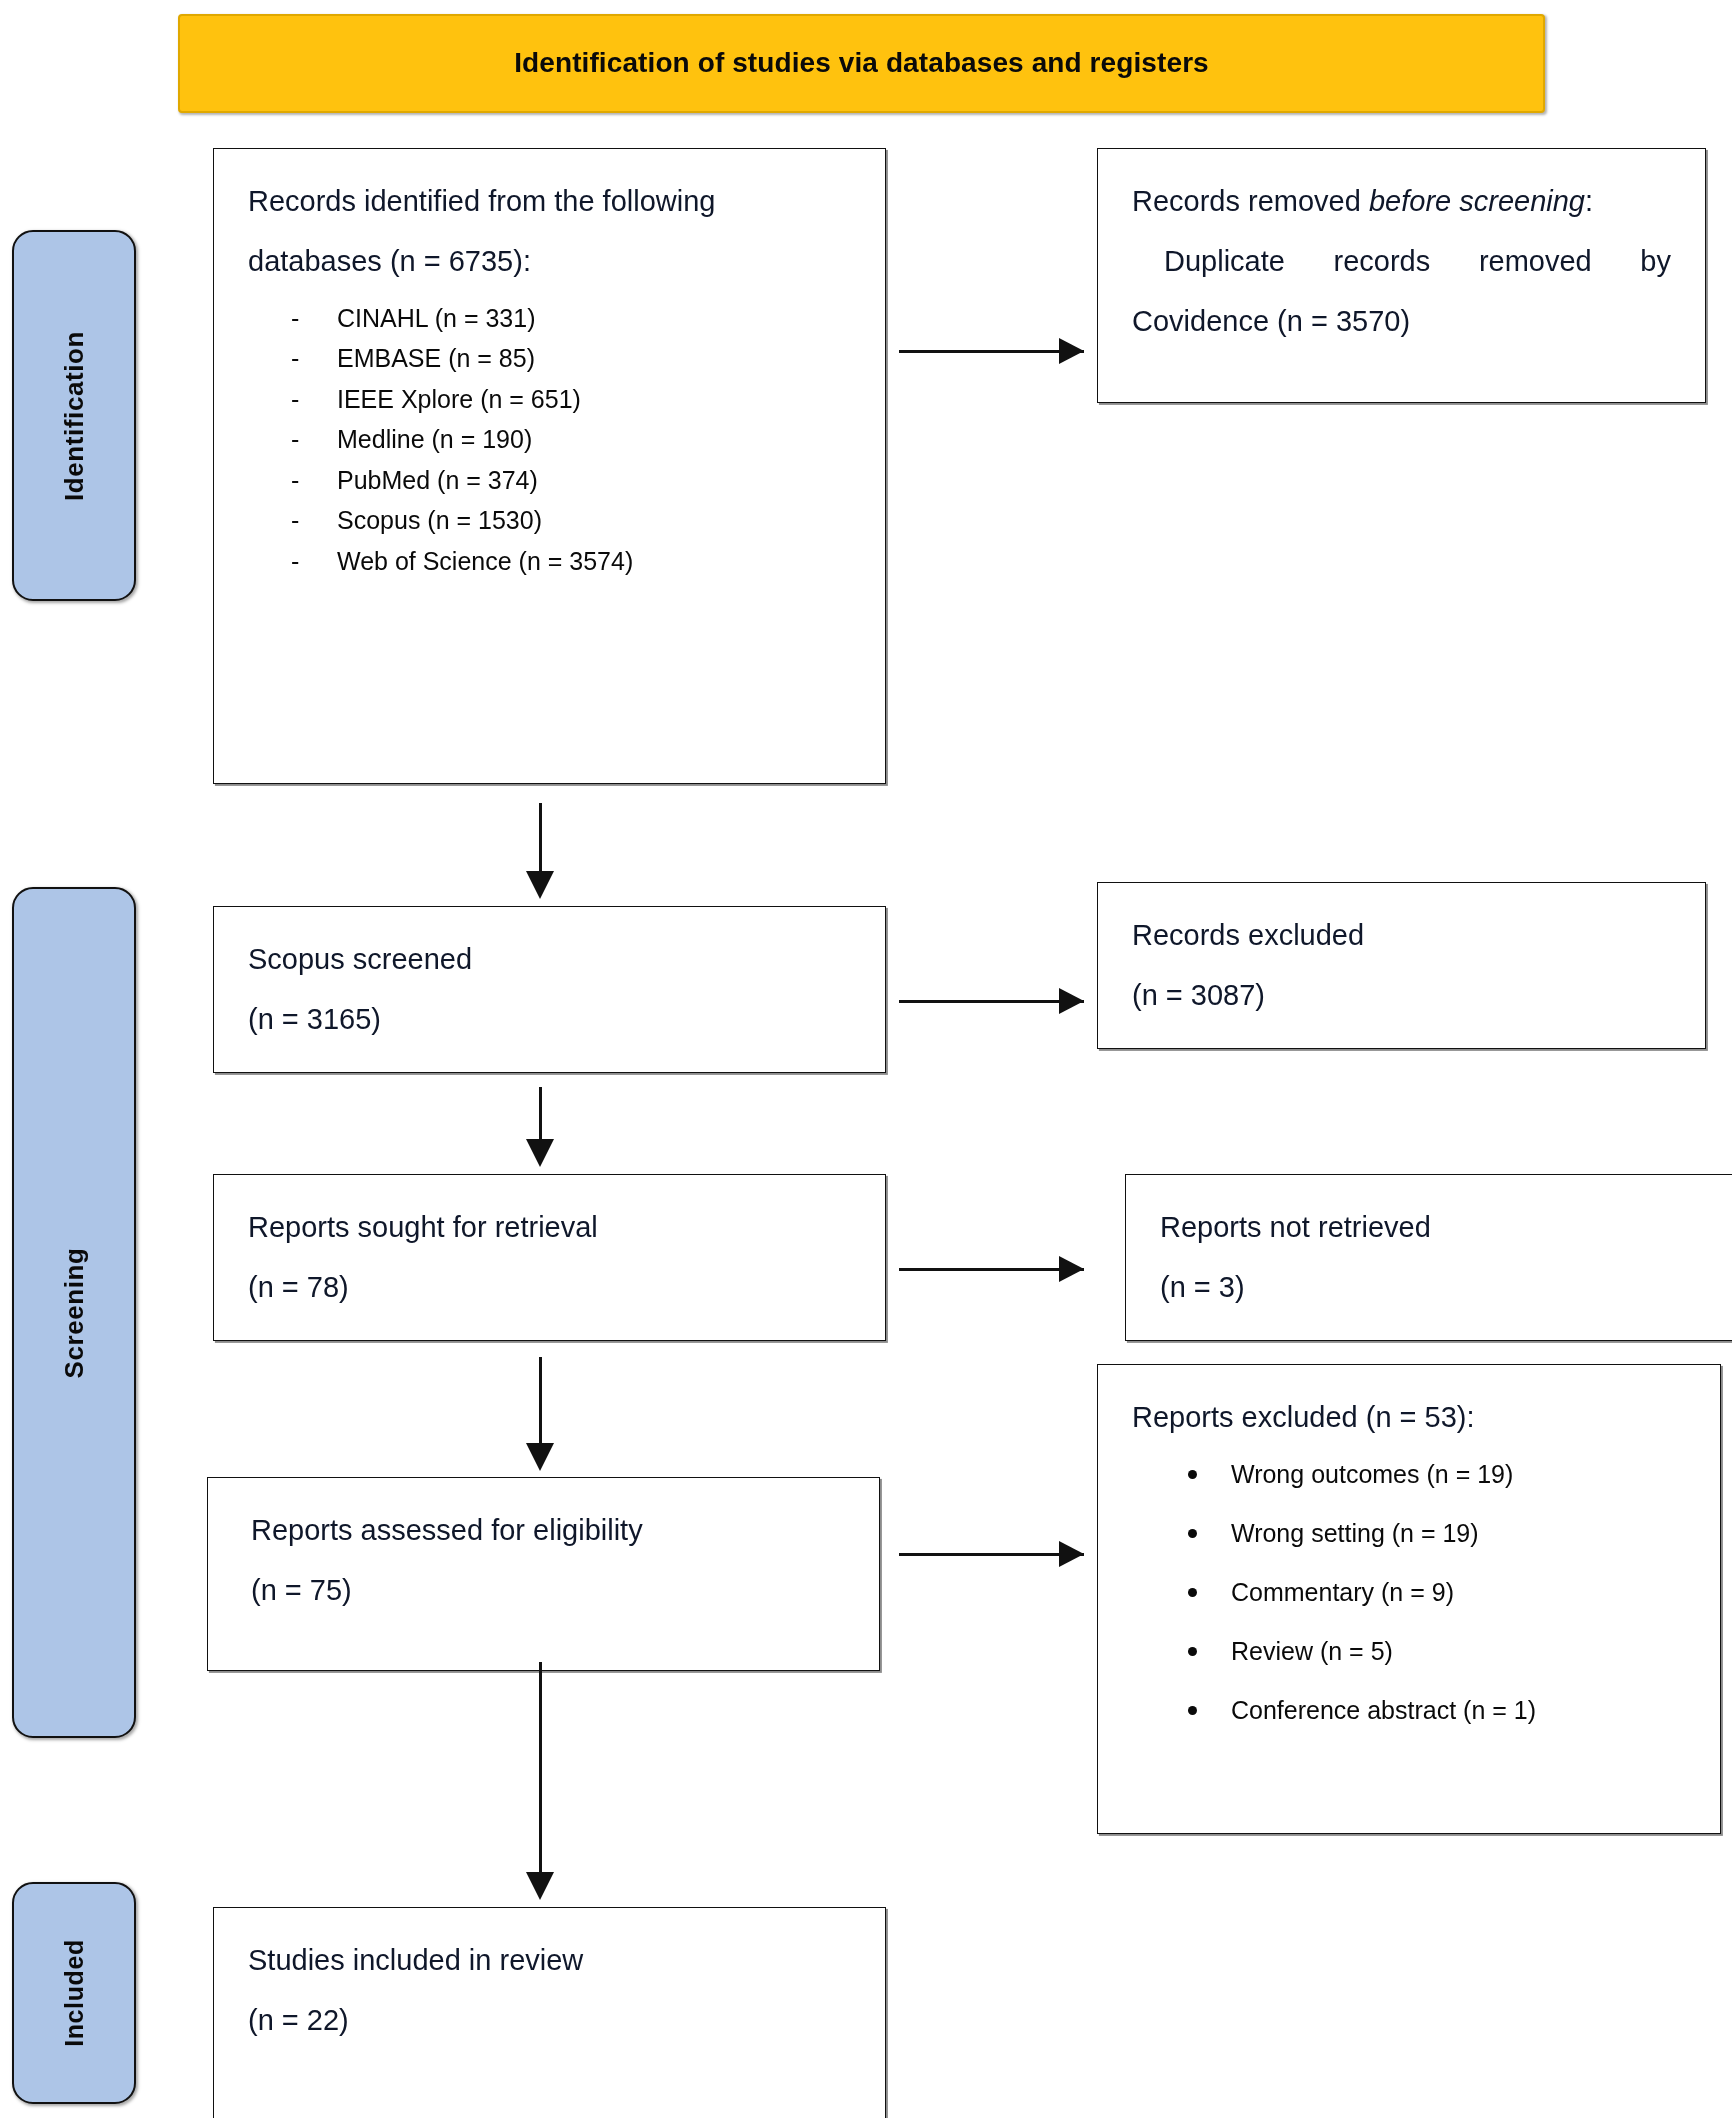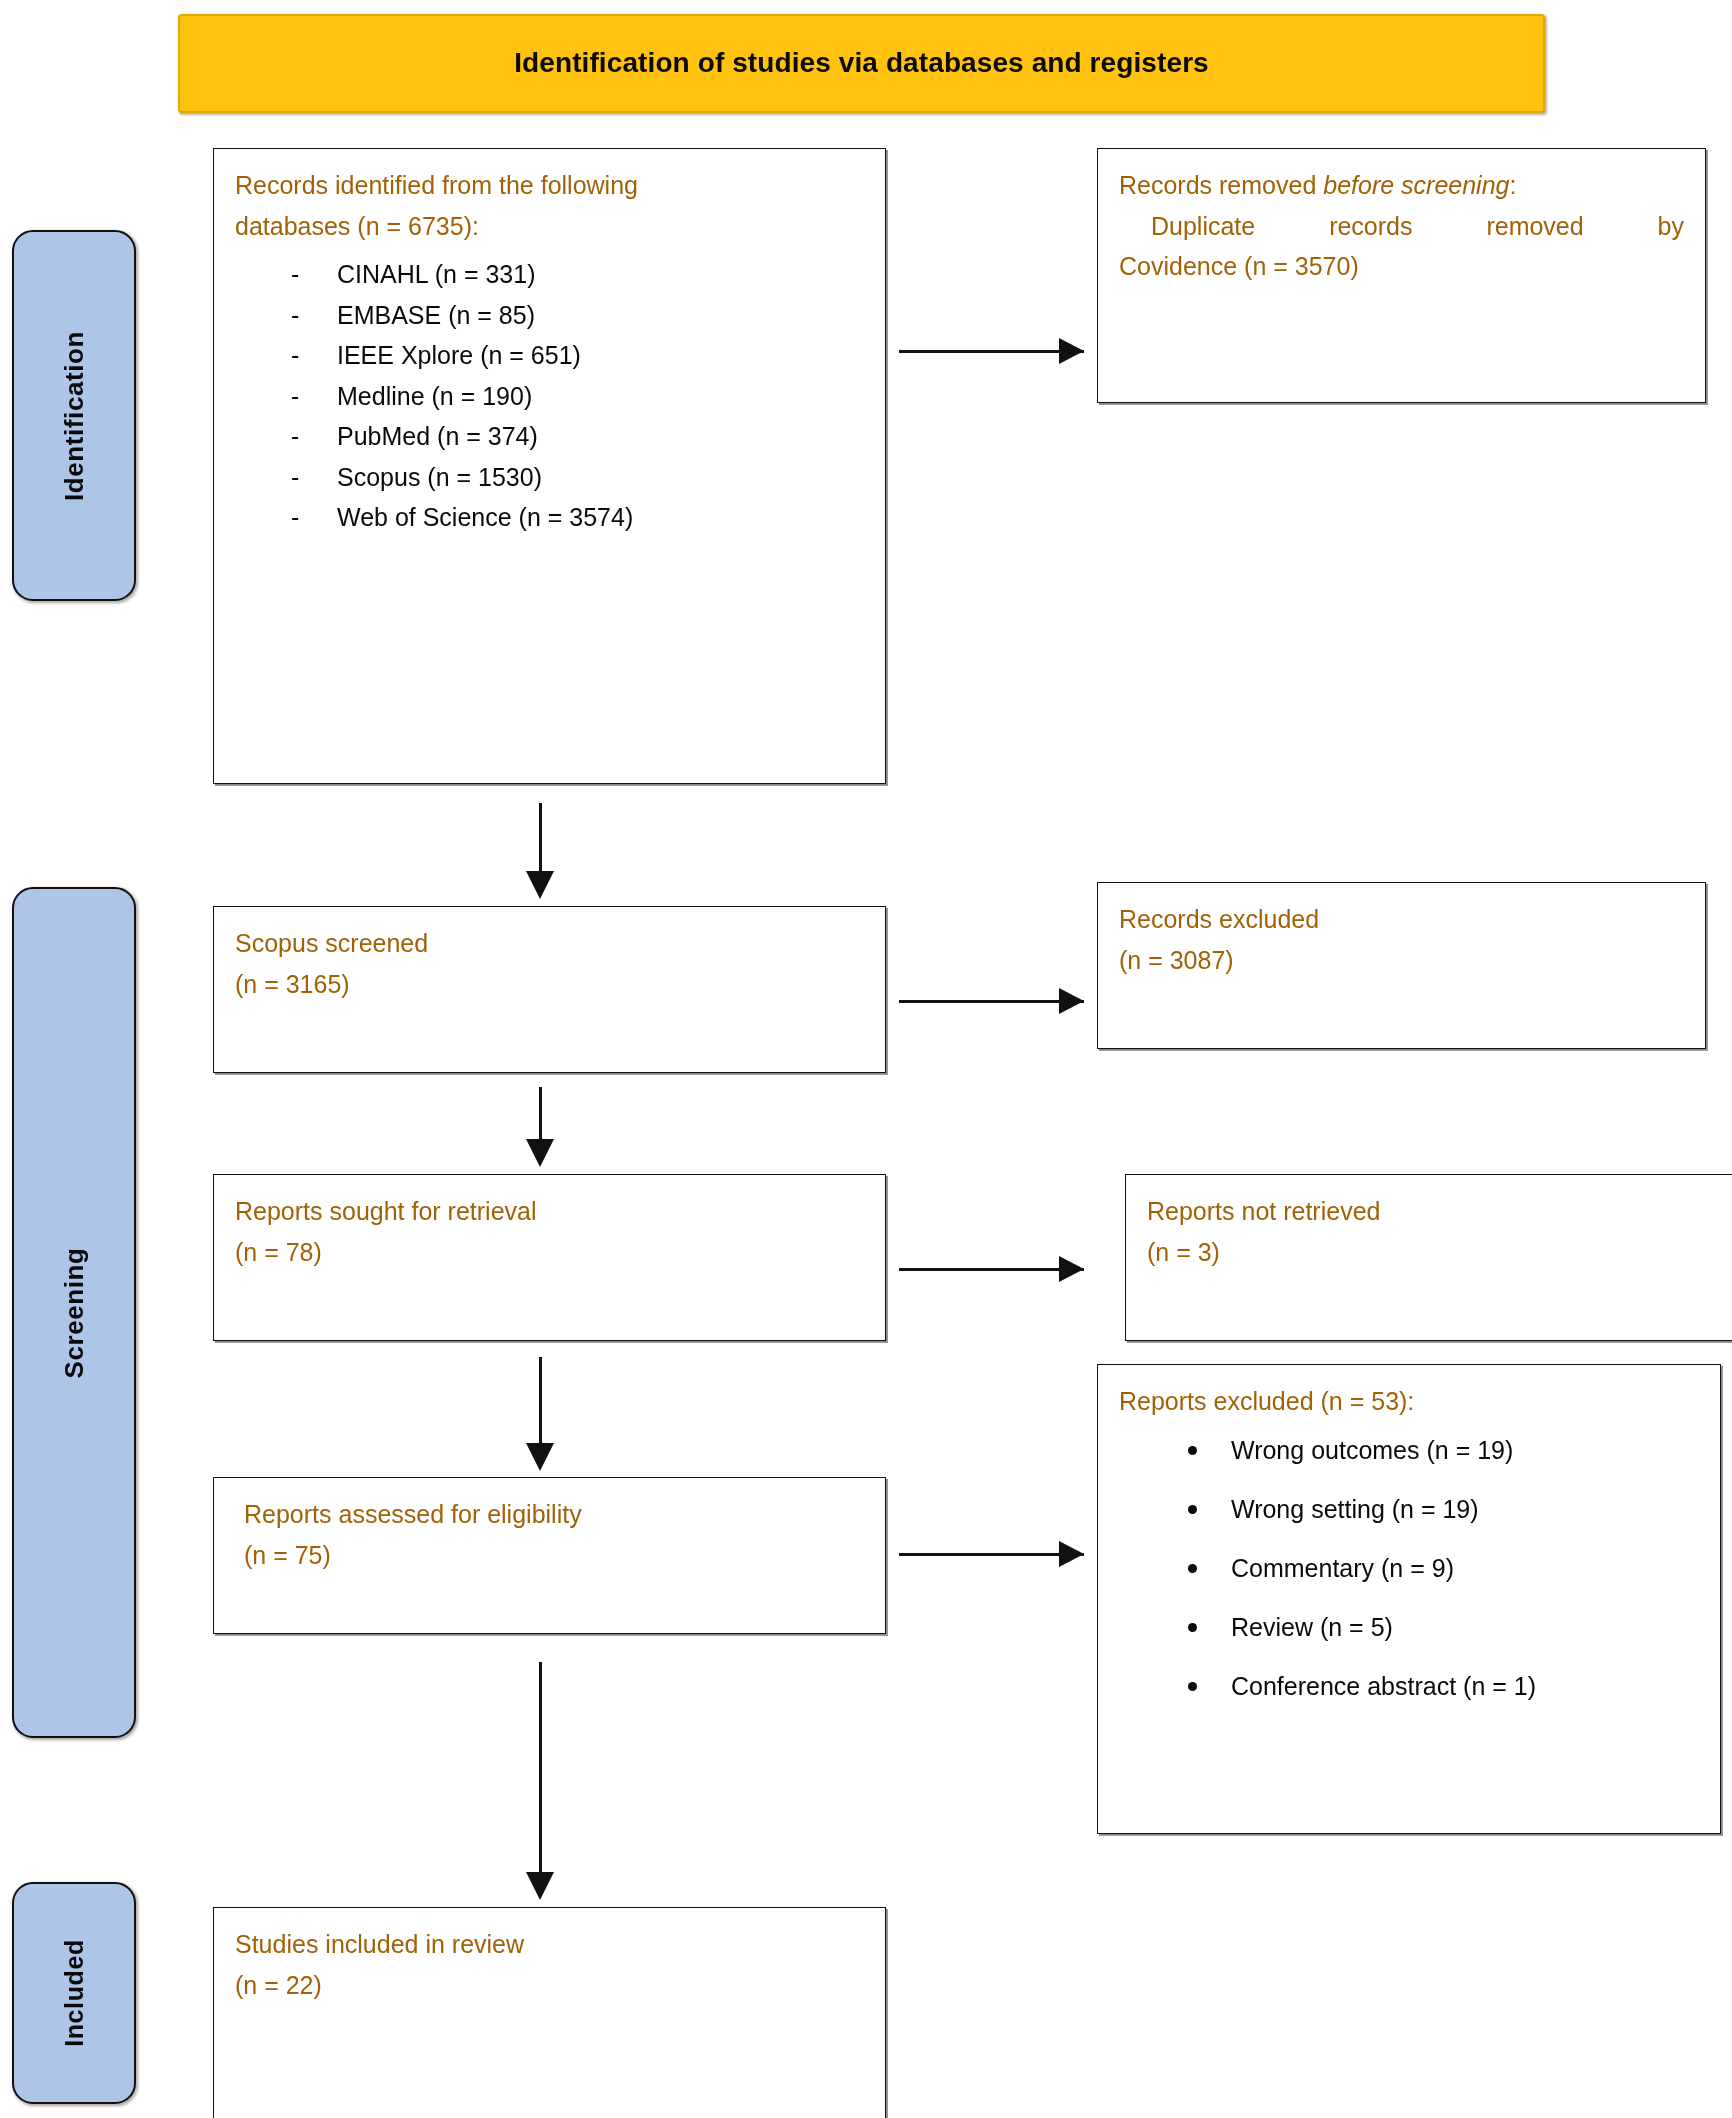--- a/index.html
+++ b/index.html
@@ -74,24 +74,24 @@
   
   .pbox {
     position: absolute;
     background: #ffffff;
     border: 1.9px solid #111111;
     box-sizing: border-box;
     box-shadow: 1.9px 1.9px 0 rgba(0,0,0,0.45);
     padding: 16px 21px;
   }
   .pbox p {
-    margin: 0;
-    font-size: 25px;
+    margin: 13px;
+    font-size: 29px;
     line-height: 1.62;
-    color: #a16207;
+    color: #0f172a;
   }
   .pbox p.justify {
     text-align: justify;
     text-align-last: justify;
   }
   .pbox p.indent {
     text-indent: 32px;
   }
   .pbox em { font-style: italic; }
 
@@ -132,21 +132,21 @@
     border-radius: 50%;
   }
 
   
   #box-identified      { left: 213px;  top: 148px;  width: 673px; height: 636px; }
   #box-removed         { left: 1097px; top: 148px;  width: 609px;  height: 255px; }
   #box-screened        { left: 213px;  top: 906px; width: 673px; height: 167px; }
   #box-rec-excluded    { left: 1097px; top: 882px; width: 609px;  height: 167px; }
   #box-sought          { left: 213px;  top: 1174px; width: 673px; height: 167px; }
   #box-not-retrieved   { left: 1125px; top: 1174px; width: 680px;  height: 167px; }
-  #box-assessed        { left: 213px;  top: 1477px; width: 673px; height: 157px; padding-left: 30px; }
+  #box-assessed        { left: 207px;  top: 1477px; width: 673px; height: 194px; padding-left: 30px; }
   #box-rep-excluded    { left: 1097px; top: 1364px; width: 624px; height: 470px; }
   #box-included        { left: 213px;  top: 1907px; width: 673px; height: 232px; }
 
   
   .arrow { position: absolute; }
   .arrow .shaft { position: absolute; background: #111111; }
   .arrow .head  { position: absolute; width: 0; height: 0; }
 
   
   .arrow.h .shaft { height: 2.5px; top: 0; left: 0; }

